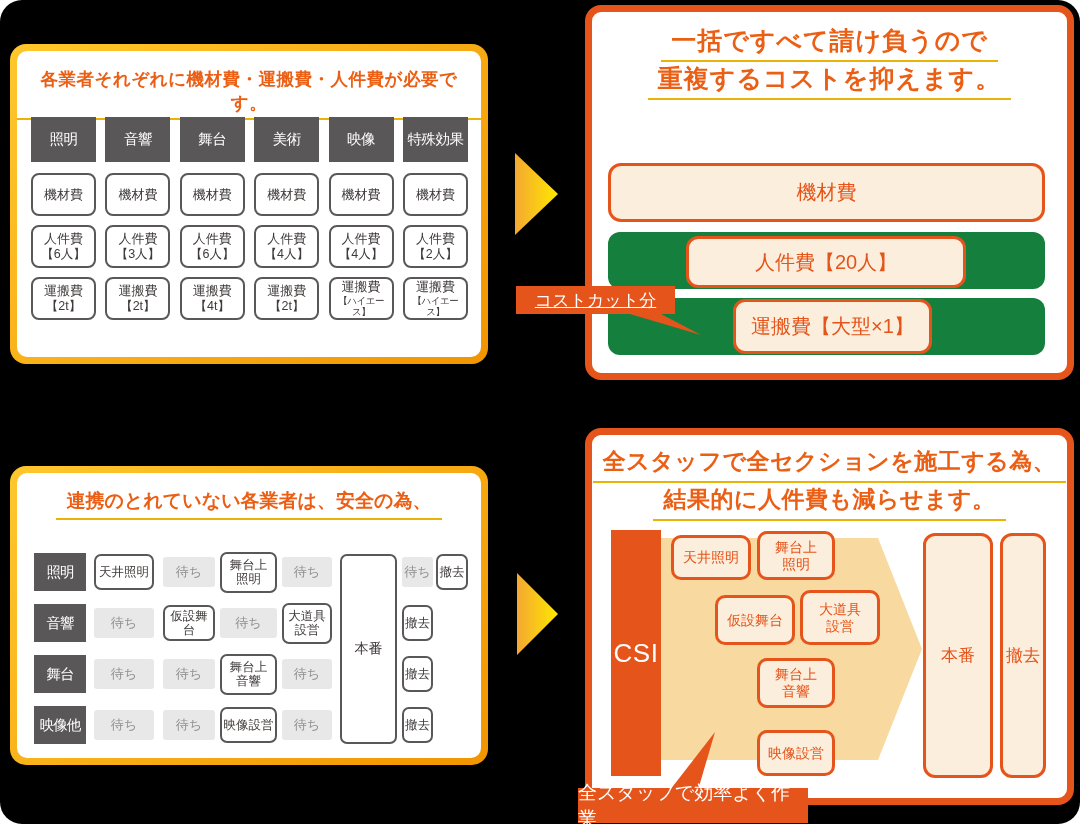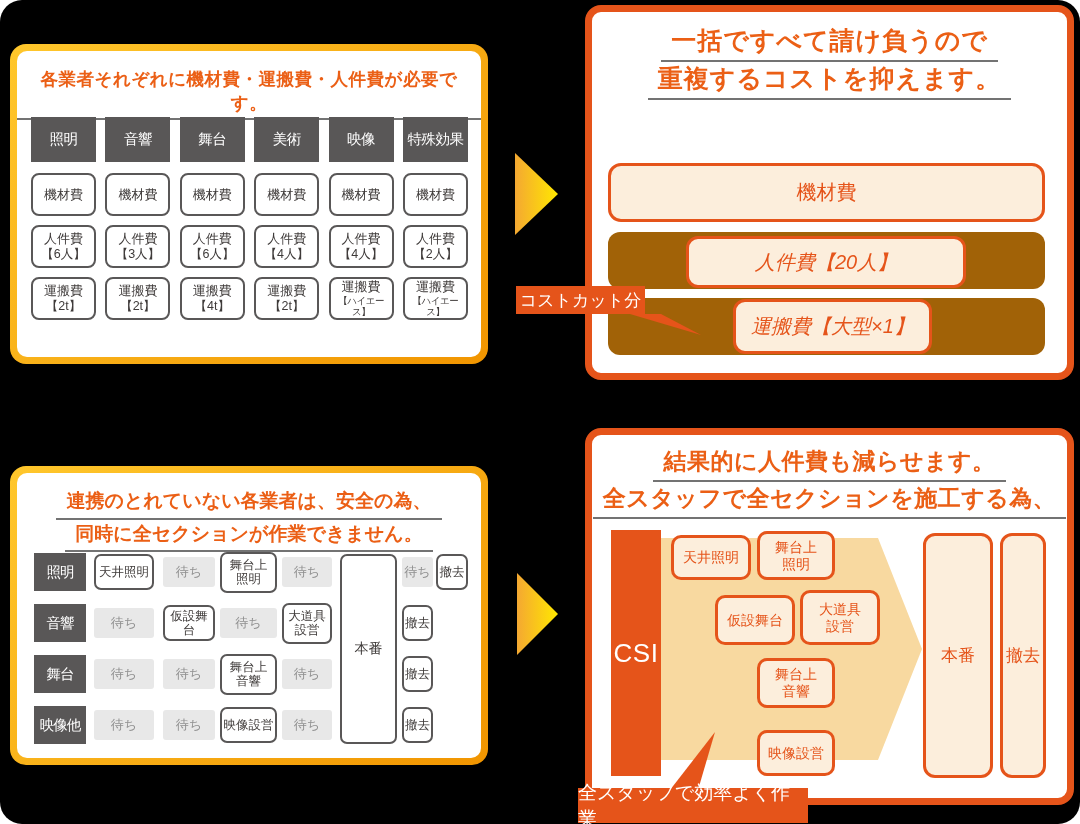--- a/index.html
+++ b/index.html
@@ -7,47 +7,47 @@
   .canvas{position:absolute;left:0;top:0;width:1080px;height:824px;background:#000;border-radius:22px;overflow:hidden;}
 
   
   .gold-panel{position:absolute;background:linear-gradient(135deg,#FFC72C,#F19500);border-radius:16px;padding:7px;box-sizing:border-box;}
   .gold-inner{position:relative;width:100%;height:100%;background:#fff;border-radius:10px;}
 
   
   .orange-panel{position:absolute;background:#fff;border:7px solid #E5541A;border-radius:16px;box-sizing:border-box;}
 
   .heading{color:#EB5F15;font-weight:bold;text-align:center;}
-  .u{display:inline-block;border-bottom:2px solid #737373;padding:0 10px 3px 10px;}
+  .u{display:inline-block;border-bottom:2px solid #eab308;padding:0 10px 3px 10px;font-family:Liberation Serif, serif;}
 
   
   .tl-header{position:absolute;left:0;top:16px;width:100%;font-size:17.5px;letter-spacing:.5px;}
   .tl-grid{position:absolute;left:14px;top:66px;width:437px;display:flex;justify-content:space-between;}
   .tl-col{width:65px;display:flex;flex-direction:column;}
   .tl-head{height:45px;background:#595757;color:#fff;font-size:14.5px;display:flex;align-items:center;justify-content:center;margin-bottom:11px;letter-spacing:-0.5px;}
   .tl-cell{height:43px;background:#fff;border:2px solid #595757;border-radius:8px;color:#3E3A39;font-size:13px;display:flex;flex-direction:column;align-items:center;justify-content:center;margin-bottom:9px;box-sizing:border-box;line-height:1.2;text-align:center;}
   .tl-cell .detail{font-size:12.5px;}
   .tl-cell .detail.small{font-size:9.5px;letter-spacing:-0.5px;}
 
   
   .flow-arrow{position:absolute;}
 
   
   .tr-header{position:absolute;left:0;top:12px;width:100%;font-size:25px;line-height:1.32;letter-spacing:1px;}
   .company-bar{position:absolute;left:16px;top:81px;width:437px;height:58px;background:#E5541A;color:#fff;font-size:23px;display:flex;align-items:center;justify-content:center;letter-spacing:1px;}
   .equip-box{position:absolute;left:16px;top:151px;width:437px;height:59px;background:#FCEEDC;border:3px solid #E5541A;border-radius:13px;box-sizing:border-box;color:#E5541A;font-size:20px;display:flex;align-items:center;justify-content:center;}
-  .gray-bar{position:absolute;left:16px;width:437px;height:57px;background:#a16207;border-radius:12px;font-style:italic;}
+  .gray-bar{position:absolute;left:16px;width:437px;height:57px;background:#15803d;border-radius:12px;}
   .bar1{top:220px;} .bar2{top:286px;}
   .cost-box{position:absolute;background:#FCEEDC;border:3px solid #E5541A;border-radius:12px;box-sizing:border-box;color:#E5541A;font-size:20px;display:flex;align-items:center;justify-content:center;}
   .labor-box{left:78px;top:4px;width:280px;height:52px;}
   .transport-box{left:125px;top:1px;width:199px;height:55px;}
 
   
   .callout{position:absolute;background:#E5541A;color:#fff;display:flex;align-items:center;justify-content:center;z-index:6;}
-  .callout-costcut{left:516px;top:286px;width:129px;height:28px;font-size:17px;}
+  .callout-costcut{left:516px;top:286px;width:159px;height:28px;font-size:17px;text-decoration:underline;}
   .callout-staff{left:578px;top:788px;width:230px;height:35px;font-size:19px;}
   .callout-tail{position:absolute;z-index:6;}
 
   
   .bl-header{position:absolute;left:0;top:14px;width:100%;font-size:19px;line-height:1.45;}
   .bl-grid{position:absolute;left:0;top:0;width:100%;height:100%;}
   .bl-cell{position:absolute;box-sizing:border-box;display:flex;align-items:center;justify-content:center;text-align:center;white-space:pre-line;}
   .bl-label{background:#595757;color:#fff;font-size:14.5px;letter-spacing:-1px;}
   .bl-wait{background:#E8E8E8;color:#8F8F8F;font-size:13px;border-radius:3px;}
   .bl-active{background:#fff;border:2px solid #595757;border-radius:7px;color:#3E3A39;font-size:12.5px;line-height:1.15;}
@@ -175,21 +175,20 @@
 
   <div class="callout callout-costcut">コストカット分</div>
   <svg class="callout-tail" style="left:625px;top:311px;" width="80" height="28">
     <polygon points="5,3 36,3 76,24" fill="#E5541A"></polygon>
   </svg>
 
   <section class="gold-panel" style="left:10px;top:466px;width:478px;height:299px;">
     <div class="gold-inner">
       <div class="bl-header heading">
         <div><span class="u">連携のとれていない各業者は、安全の為、</span></div>
-        <div><span class="u">同時に全セクションが作業できません。</span></div>
       </div>
       <div class="bl-grid" id="bl-grid">
         <div class="bl-show">本番</div>
       <div class="bl-cell bl-label" style="left: 17px; width: 52px; height: 38px; top: 80px;">照明</div>
           <div class="bl-cell bl-active" style="left: 77px; width: 60px; height: 36px; top: 81px;">天井照明</div>
           <div class="bl-cell bl-wait" style="left: 146px; width: 52px; height: 30px; top: 84px;">待ち</div>
           <div class="bl-cell bl-active" style="left: 203px; width: 57px; height: 41px; top: 78.5px;">舞台上
 照明</div>
           <div class="bl-cell bl-wait" style="left: 265px; width: 50px; height: 30px; top: 84px;">待ち</div>
           <div class="bl-cell bl-wait" style="left: 385px; width: 31px; height: 30px; top: 84px;">待ち</div>
@@ -223,22 +222,22 @@
         <linearGradient id="yg2" x1="0" y1="0" x2="1" y2="0">
       <stop offset="0" stop-color="#F4A832"></stop>
           <stop offset="1" stop-color="#FFE800"></stop>
     </linearGradient>
       </defs>
     <polygon points="0,0 41,41 0,82" fill="url(#yg2)"></polygon>
   </svg>
 
   <section class="orange-panel" style="left:585px;top:428px;width:489px;height:377px;">
     <div class="br-header heading">
+      <div><span class="u">全スタッフで全セクションを施工する為、</span></div>
       <div><span class="u">結果的に人件費も減らせます。</span></div>
-      <div><span class="u">全スタッフで全セクションを施工する為、</span></div>
     </div>
     <svg class="task-arrow" width="475" height="363">
       <polygon points="69,103 286,103 330,214 286,325 69,325" fill="#F8D9A0"></polygon>
     </svg>
     <div class="csi-bar">CSI</div>
     <div id="br-tasks">
         <div class="task-box" style="left: 79px; top: 100px; width: 80px; height: 45px;">天井照明</div>
         <div class="task-box" style="left: 165px; top: 96px; width: 78px; height: 49px;">舞台上
 照明</div>
         <div class="task-box" style="left: 123px; top: 160px; width: 80px; height: 50px;">仮設舞台</div>

